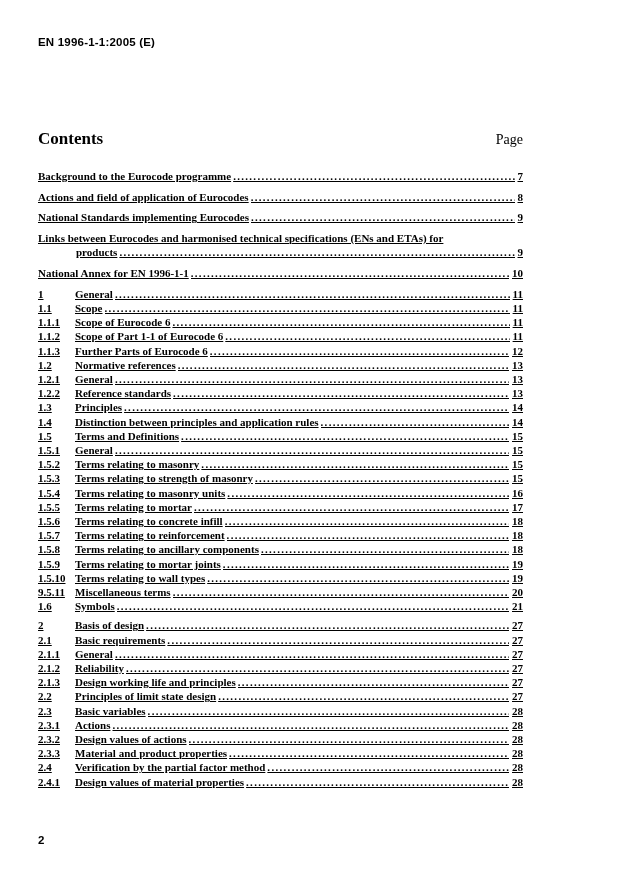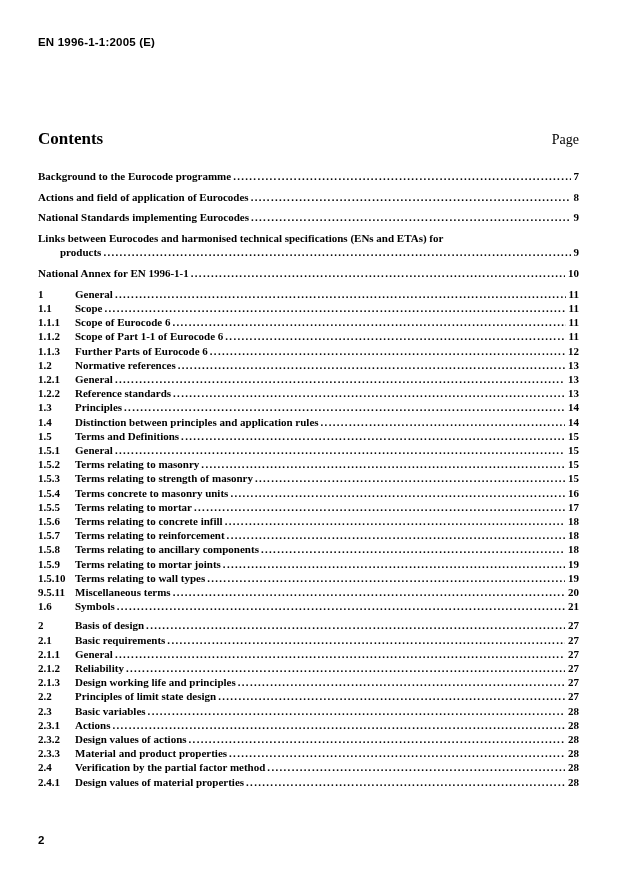--- a/index.html
+++ b/index.html
@@ -4,21 +4,21 @@
 <style>
   html, body { margin: 0; padding: 0; background: #ffffff; }
   .page {
     position: relative;
     width: 619px;
     height: 877px;
     background: #ffffff;
     color: #000000;
     font-family: "Liberation Serif", serif;
     box-sizing: border-box;
-    padding: 36px 40px 0 38px;
+    padding: 36px 96px 0 38px;
     overflow: hidden;
   }
   .doc-header {
     font-family: "Liberation Sans", sans-serif;
     font-weight: bold;
     font-size: 11.5px;
     letter-spacing: 0.2px;
   }
   .contents-row {
     display: flex;
@@ -40,38 +40,39 @@
   .toc {
     margin-top: 20px;
     font-size: 11px;
     font-weight: bold;
   }
   .row {
     display: flex;
     align-items: center;
     line-height: 14.2px;
     white-space: nowrap;
+    text-decoration: underline;
   }
   .row .num  { flex: none; width: 37px; }
   .row .title { flex: none; }
   .row .dots {
     flex: 1 1 auto;
     overflow: hidden;
     white-space: nowrap;
     margin: 0 3px 0 2px;
   }
   .row .dots::after {
     content: "...................................................................................................................................................................................................................................................................................................";
     letter-spacing: 1.3px;
   }
   .row .pg { flex: none; }
   .row.front { margin-bottom: 6.5px; }
   .row.front-nopage { margin-bottom: 0; }
   .row.front-wrap { margin-bottom: 6.5px; }
-  .row.front-wrap .title { margin-left: 22px; }
+  .row.front-wrap .title { margin-left: 38px; }
   .row.gap { margin-top: 5px; }
   .footer-page-num {
     position: absolute;
     left: 38px;
     top: 834px;
     font-family: "Liberation Sans", sans-serif;
     font-weight: bold;
     font-size: 11.5px;
   }
 </style>
@@ -202,21 +203,21 @@
     <span class="pg">15</span>
   </div>
       <div class="row item">
     <span class="num">1.5.3</span>
     <span class="title">Terms relating to strength of masonry</span>
     <span class="dots"></span>
     <span class="pg">15</span>
   </div>
       <div class="row item">
     <span class="num">1.5.4</span>
-    <span class="title">Terms concrete to masonry units</span>
+    <span class="title">Terms relating to masonry units</span>
     <span class="dots"></span>
     <span class="pg">16</span>
   </div>
       <div class="row item">
     <span class="num">1.5.5</span>
     <span class="title">Terms relating to mortar</span>
     <span class="dots"></span>
     <span class="pg">17</span>
   </div>
       <div class="row item">

